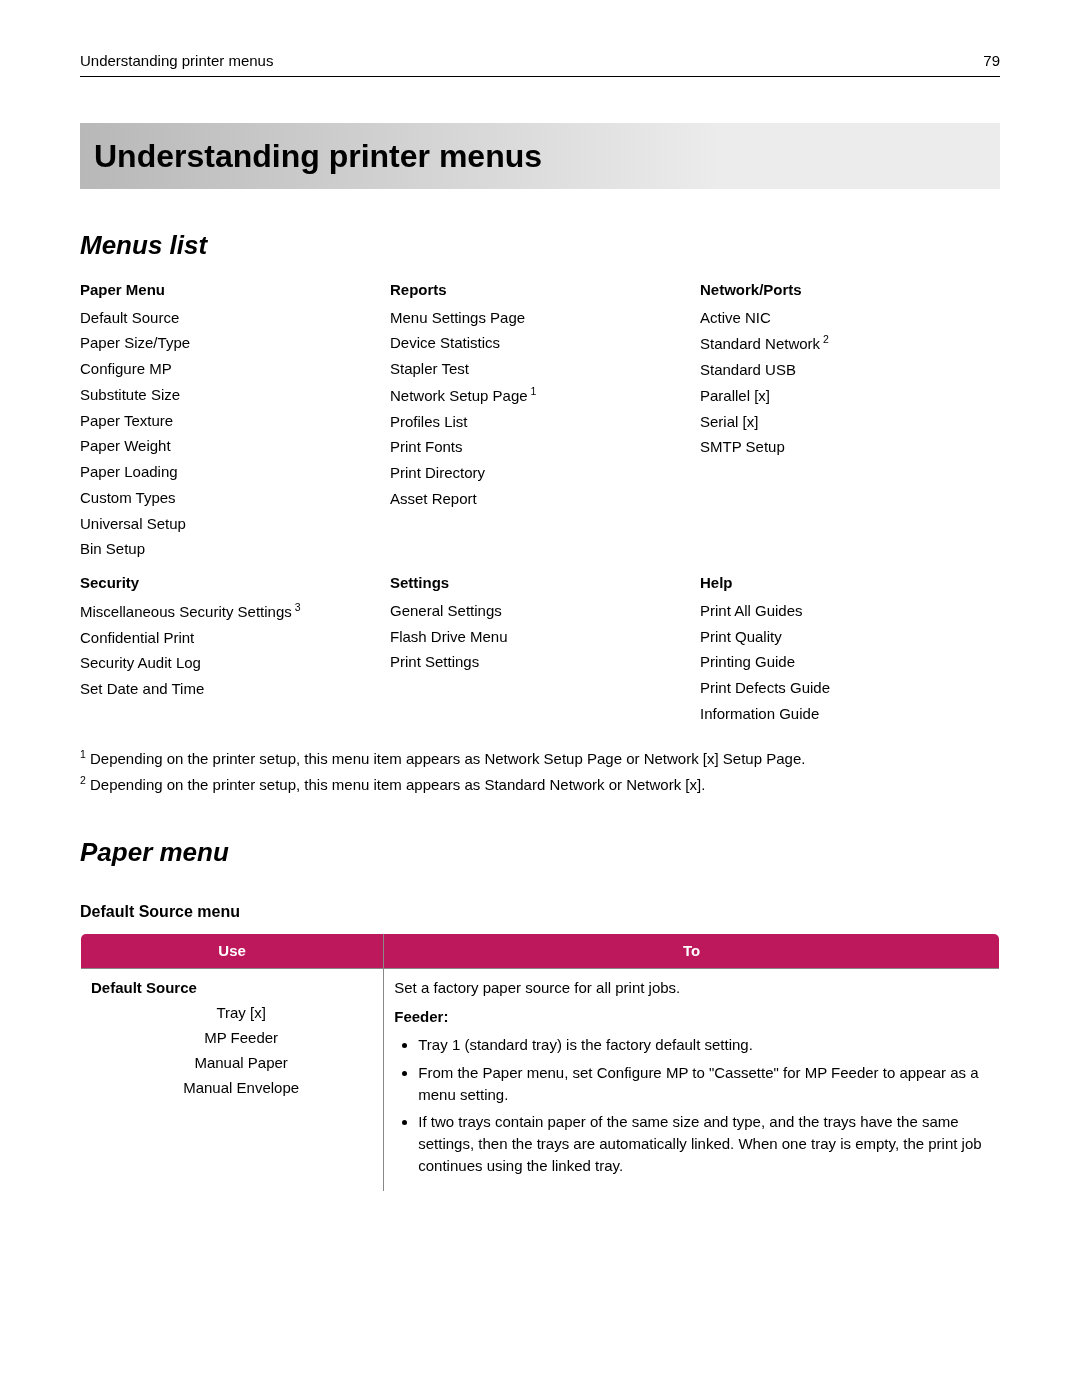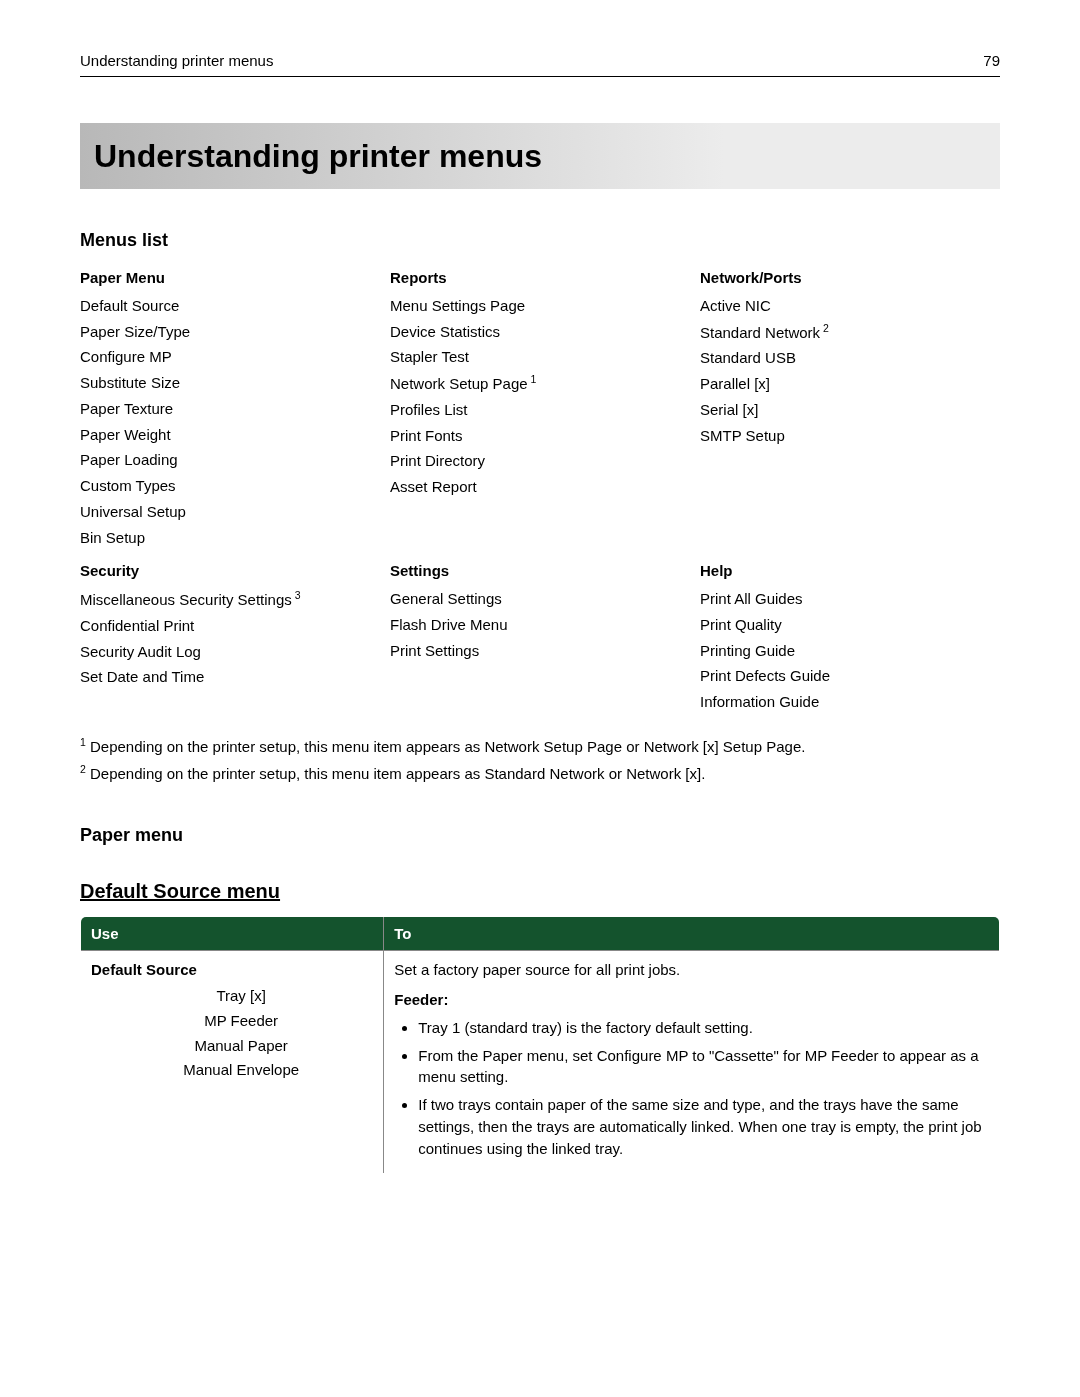--- a/index.html
+++ b/index.html
@@ -19,57 +19,57 @@
     font-size: 15px;
   }
   h1.banner {
     background: linear-gradient(to right, #b8b8b8, #ececec 70%);
     font-size: 32px;
     font-weight: bold;
     padding: 10px 14px;
     margin: 0 0 38px 0;
   }
   h2.section {
-    font-size: 18px;
+    font-size: 26px;
     font-weight: bold;
     margin: 0 0 14px 0;
+    font-style: italic;
   }
   .menus-grid {
     display: grid;
     grid-template-columns: 1fr 1fr 1fr;
     column-gap: 10px;
     row-gap: 8px;
   }
   .menu-block .menu-heading {
     font-weight: bold;
     margin-bottom: 6px;
   }
   .menu-block .menu-item {
     margin-bottom: 4px;
   }
   sup { font-size: 0.7em; }
   .footnotes { margin-top: 18px; }
   .footnotes p { margin: 4px 0; }
   h3.subsection {
-    font-size: 20px;
+    font-size: 16px;
     font-weight: bold;
     margin: 28px 0 10px 0;
-    text-decoration: underline;
   }
   table.spec {
     width: 100%;
     border-collapse: collapse;
     border: 1px solid #888;
     border-radius: 6px;
     overflow: hidden;
   }
   table.spec th {
-    background: #14532d;
+    background: #be185d;
     color: #fff;
-    text-align: left;
+    text-align: center;
     font-weight: bold;
     padding: 6px 10px;
     border: 1px solid #888;
   }
   table.spec td {
     vertical-align: top;
     padding: 8px 10px;
     border: 1px solid #888;
   }
   .opt-name { font-weight: bold; }

